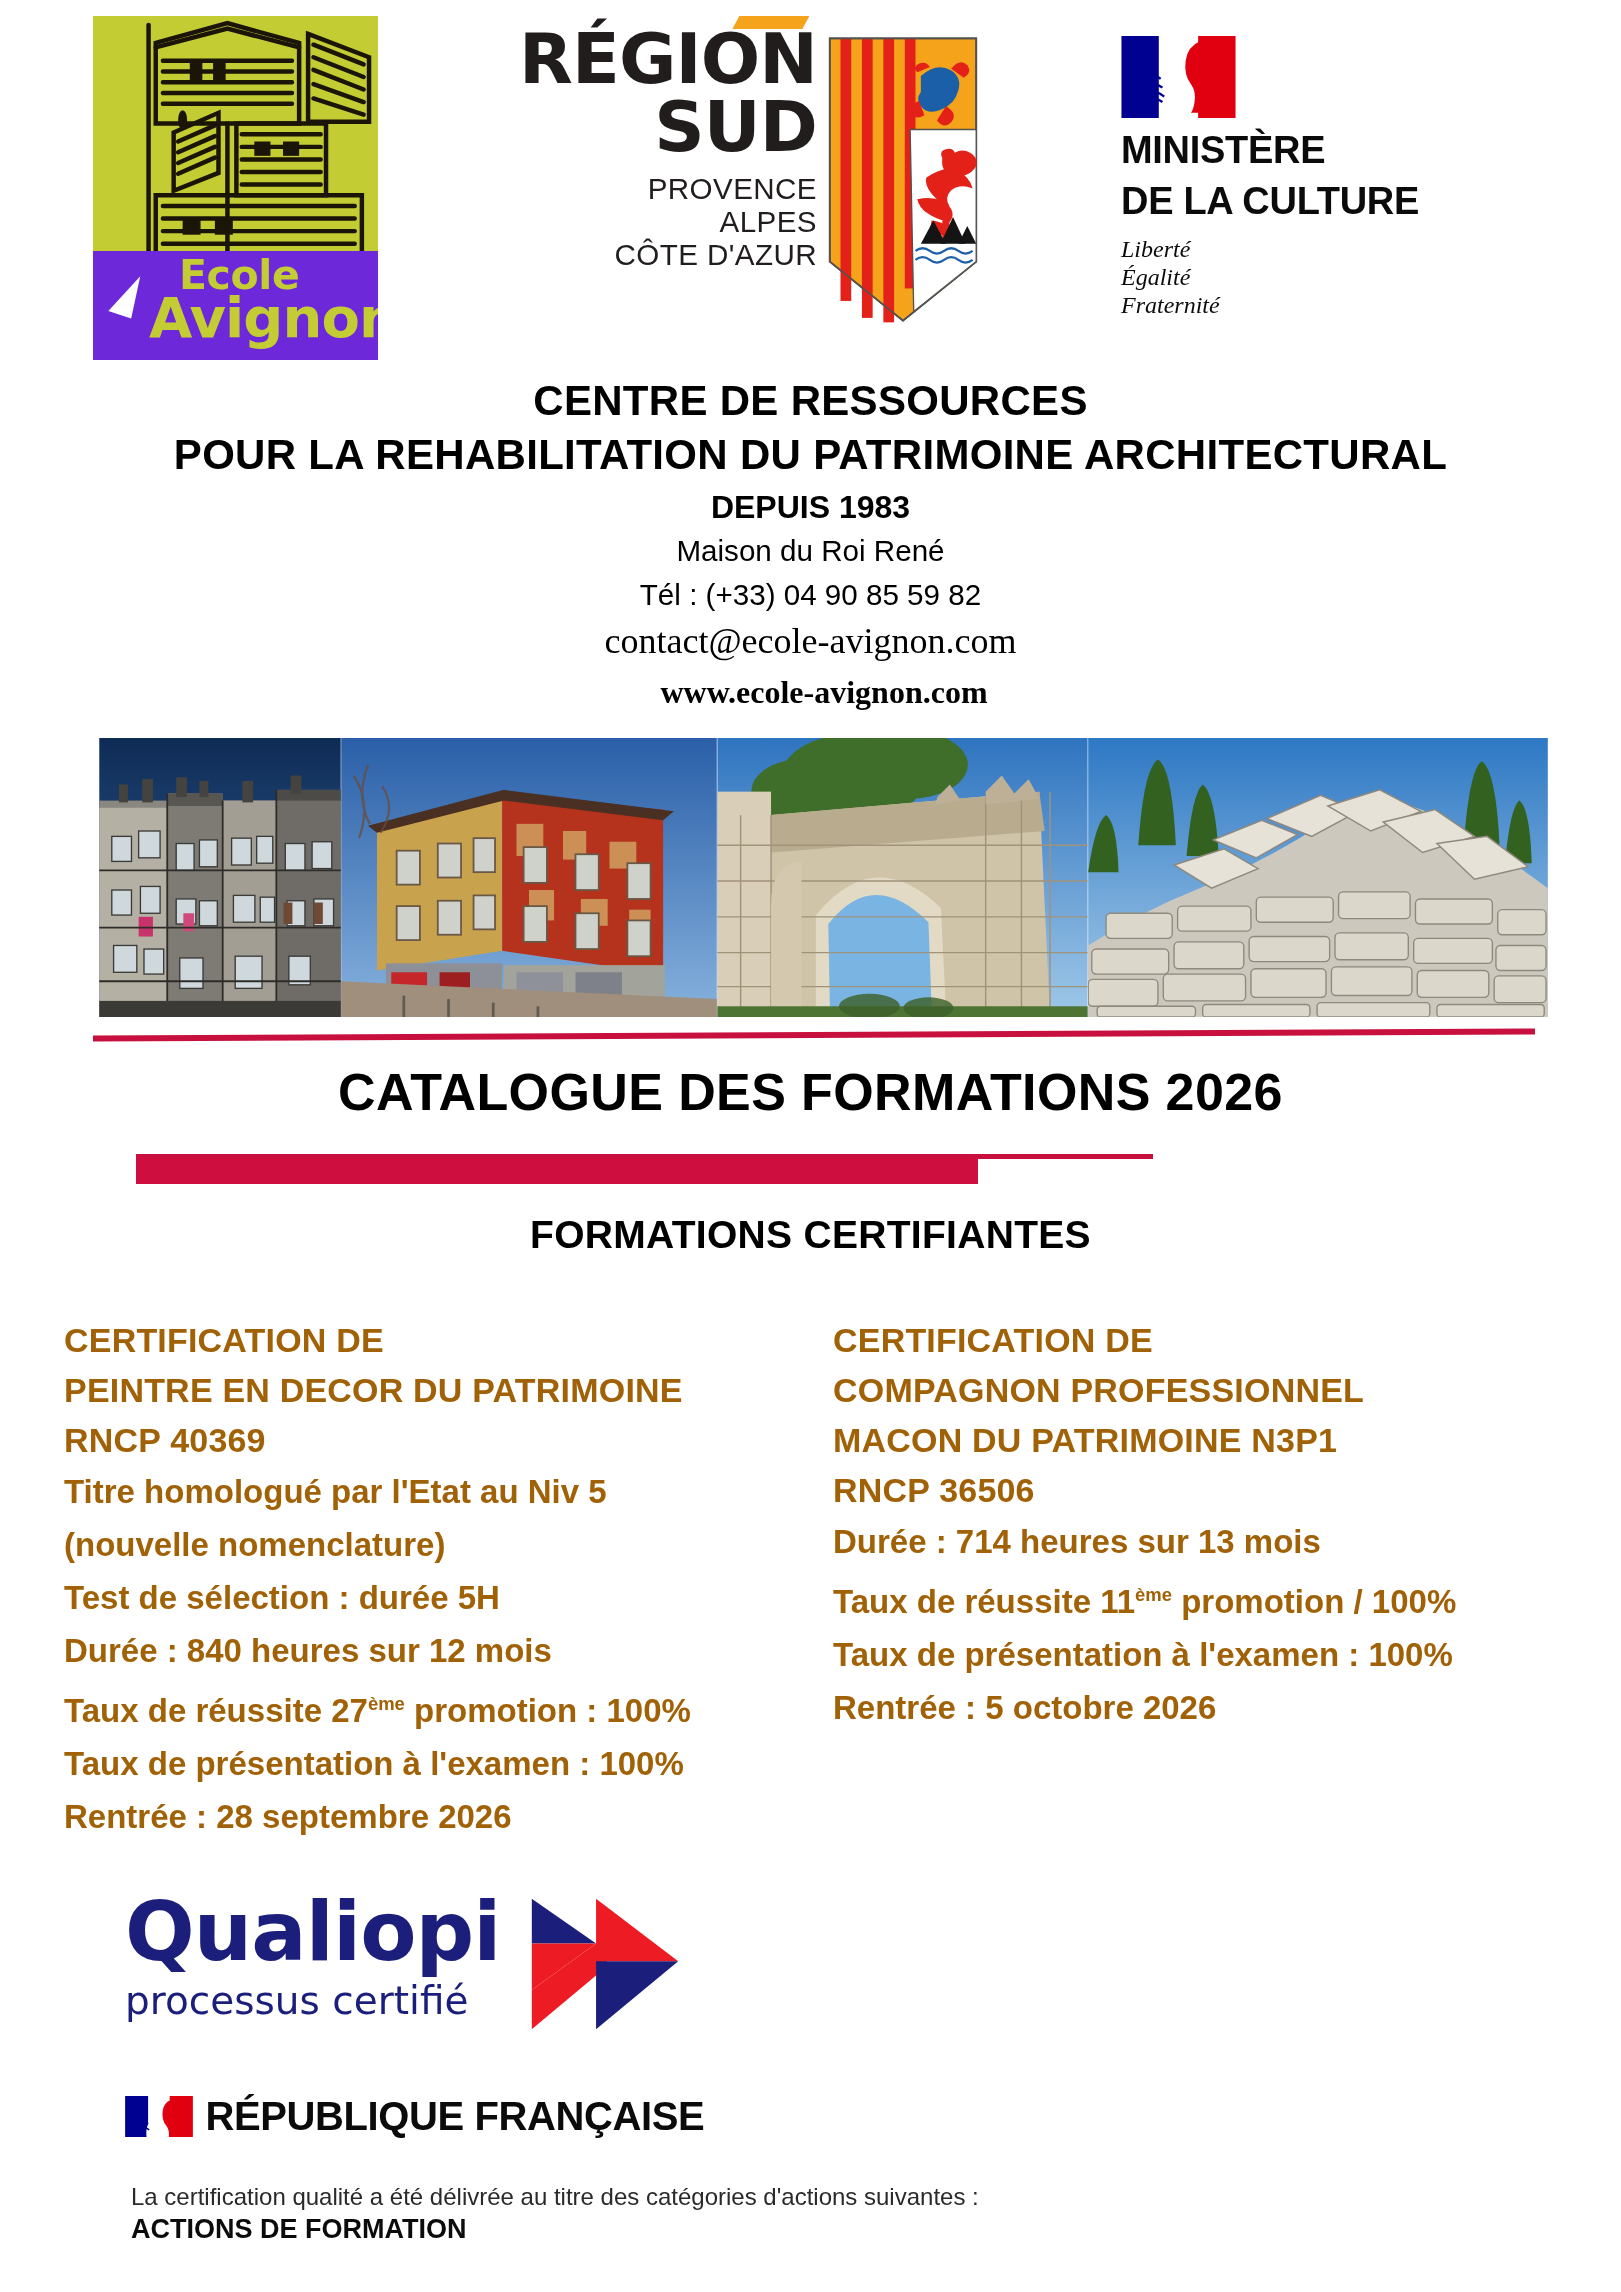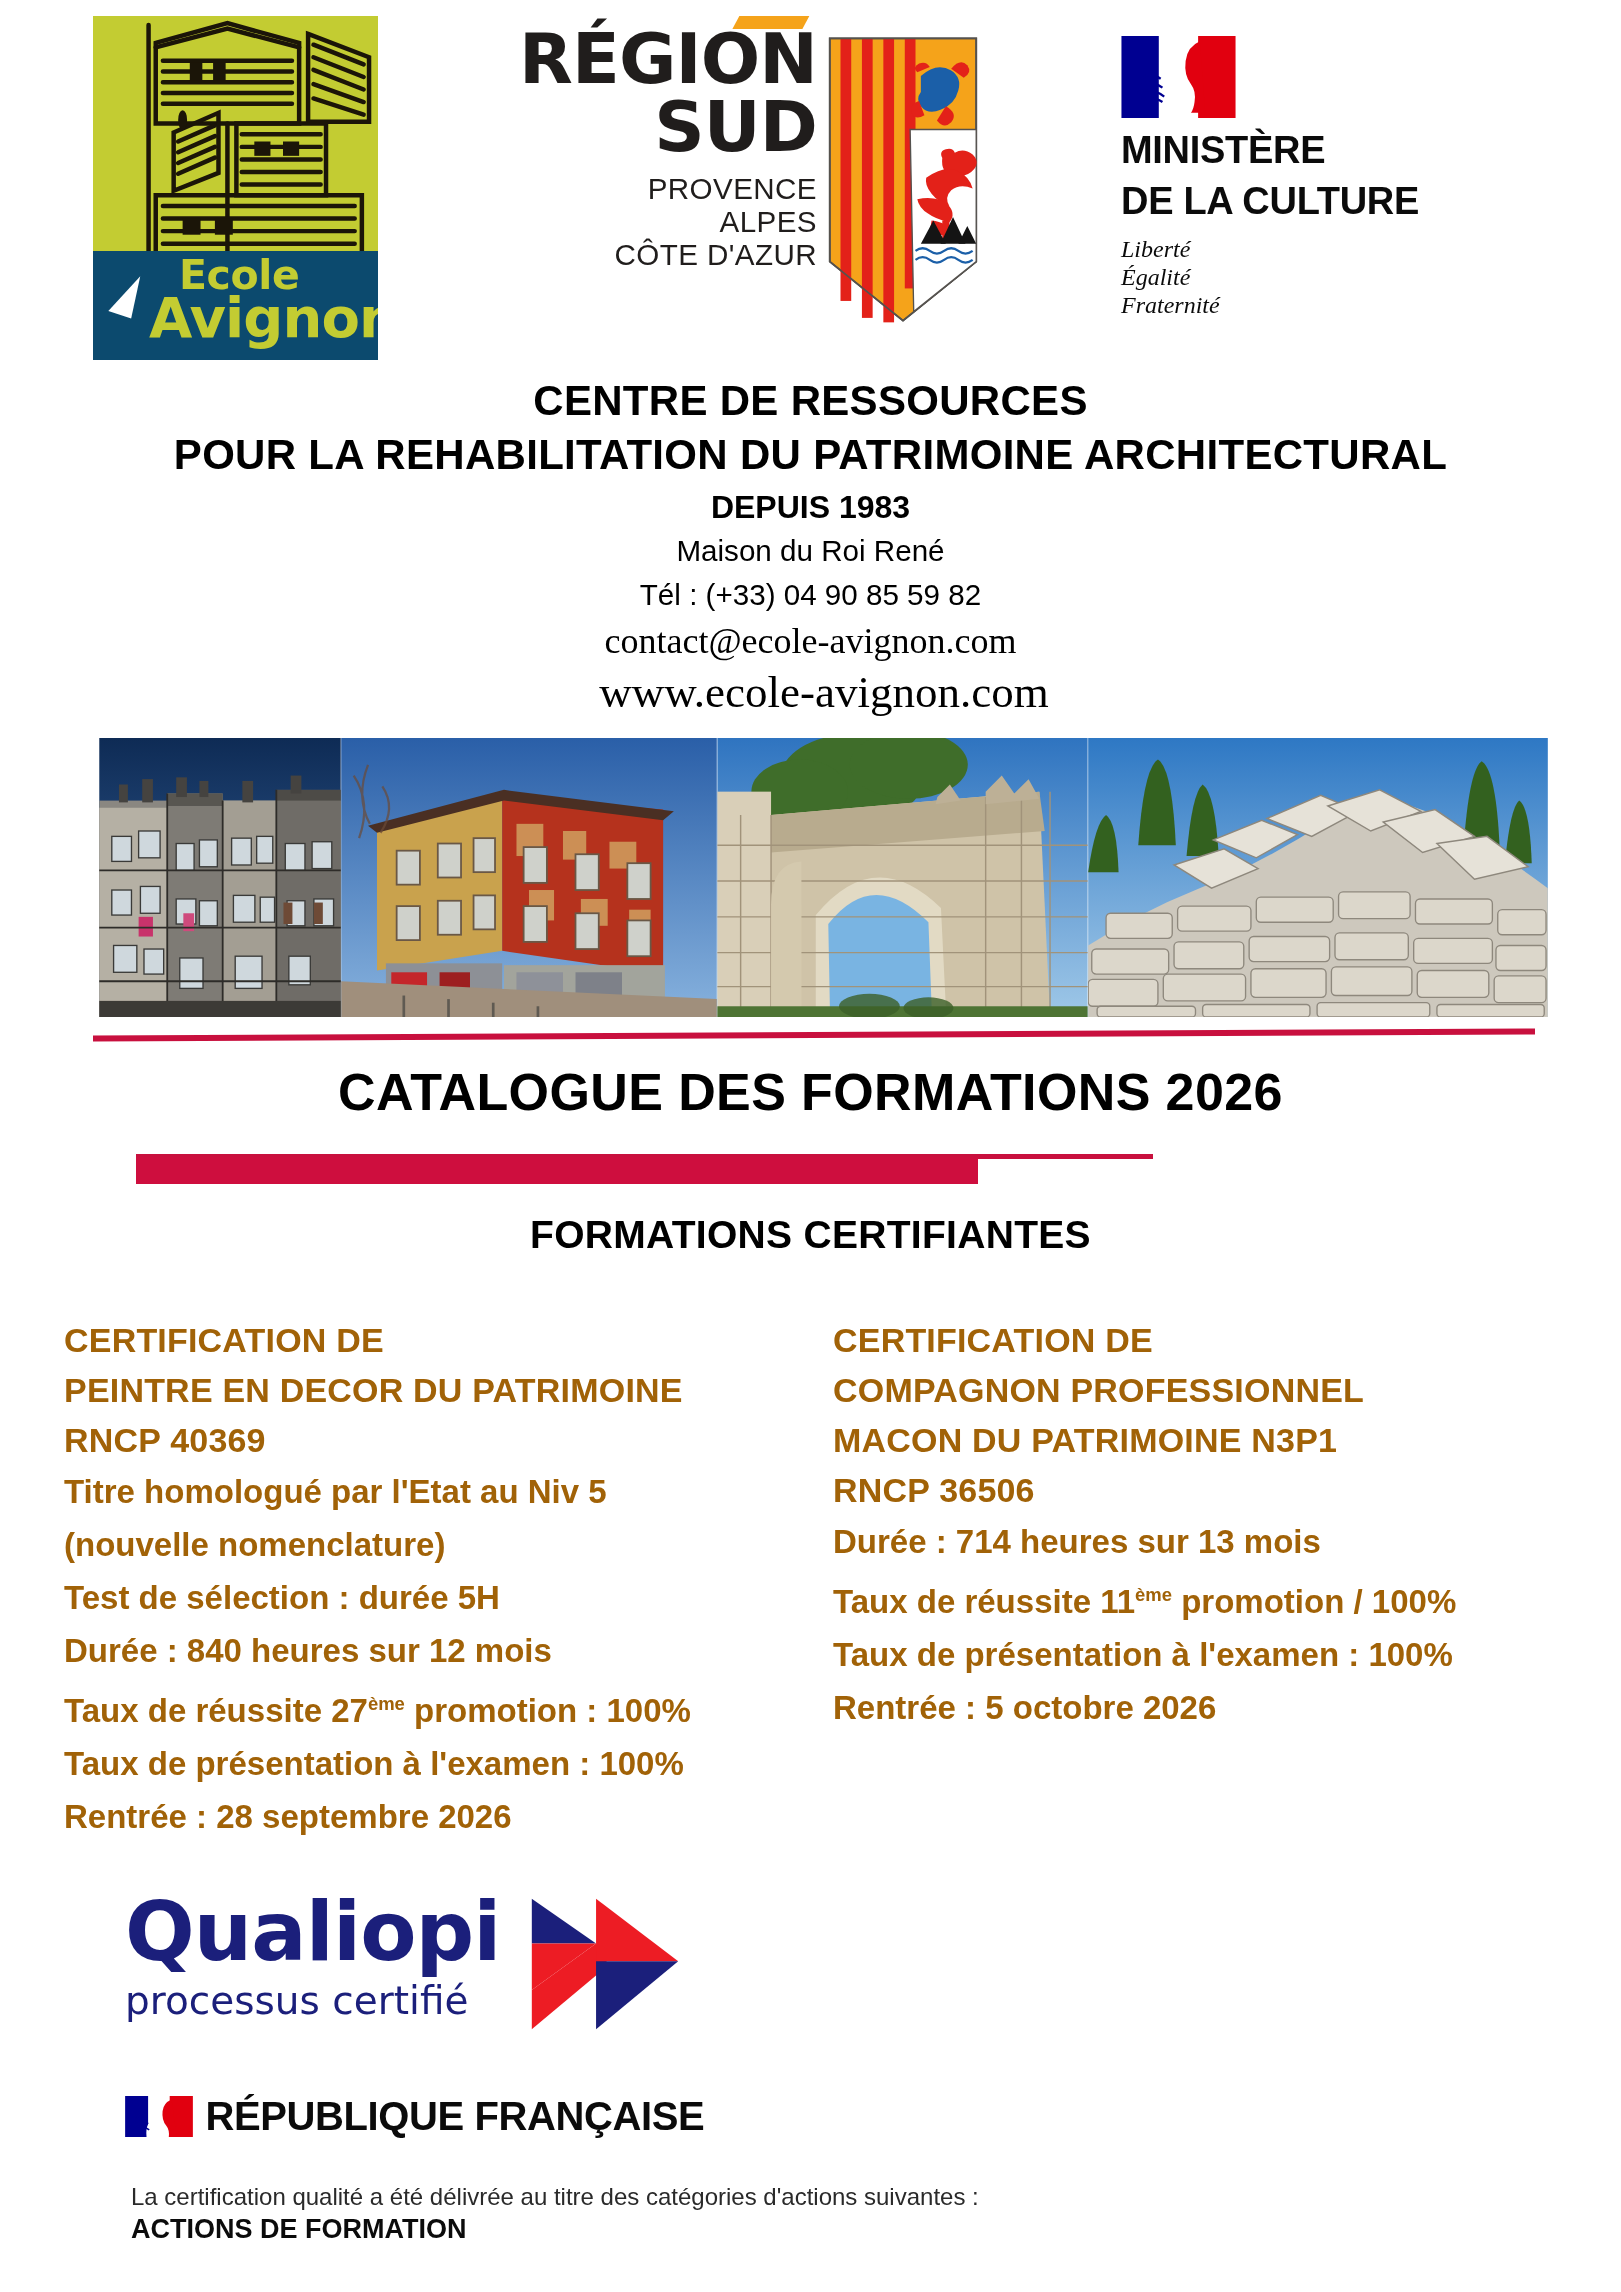--- a/index.html
+++ b/index.html
@@ -29,21 +29,21 @@
     overflow:hidden;
   }
   .logo-ecole .engraving {
     position:absolute; left:0; top:0; width:285px; height:251px;
     overflow:hidden;
   }
   .logo-ecole .engraving svg { display:block; }
   .logo-ecole .nameplate {
     position:absolute; left:0; bottom:0;
     width:285px; height:109px;
-    background:#0c4a6e;
+    background:#6d28d9;
     color:#c3cc32;
     overflow:hidden;
   }
   .logo-ecole .nm1 {
     position:absolute; left:86px; top:3.6px;
     font-size:41px; font-weight:700; letter-spacing:-0.4px;
     line-height:41px;
     font-family:"DejaVu Sans", sans-serif;
   }
   .logo-ecole .nm2 {
@@ -131,21 +131,21 @@
   .ct-line {
     font-family:"Liberation Sans", sans-serif;
     font-weight:400; font-size:29.6px; line-height:44px;
   }
   .ct-mail {
     font-family:"Liberation Serif", serif;
     font-weight:400; font-size:36px; line-height:48px;
   }
   .ct-web {
     font-family:"Liberation Serif", serif;
-    font-weight:400; font-size:45px; line-height:54px;padding-left:27px;
+    font-weight:700; font-size:32px; line-height:54px;padding-left:27px;
   }
 
   
   .photo-strip {
     position:absolute;
     left:99px; top:738px;
     width:1449px; height:279px;
     display:flex;
     overflow:hidden;
   }

